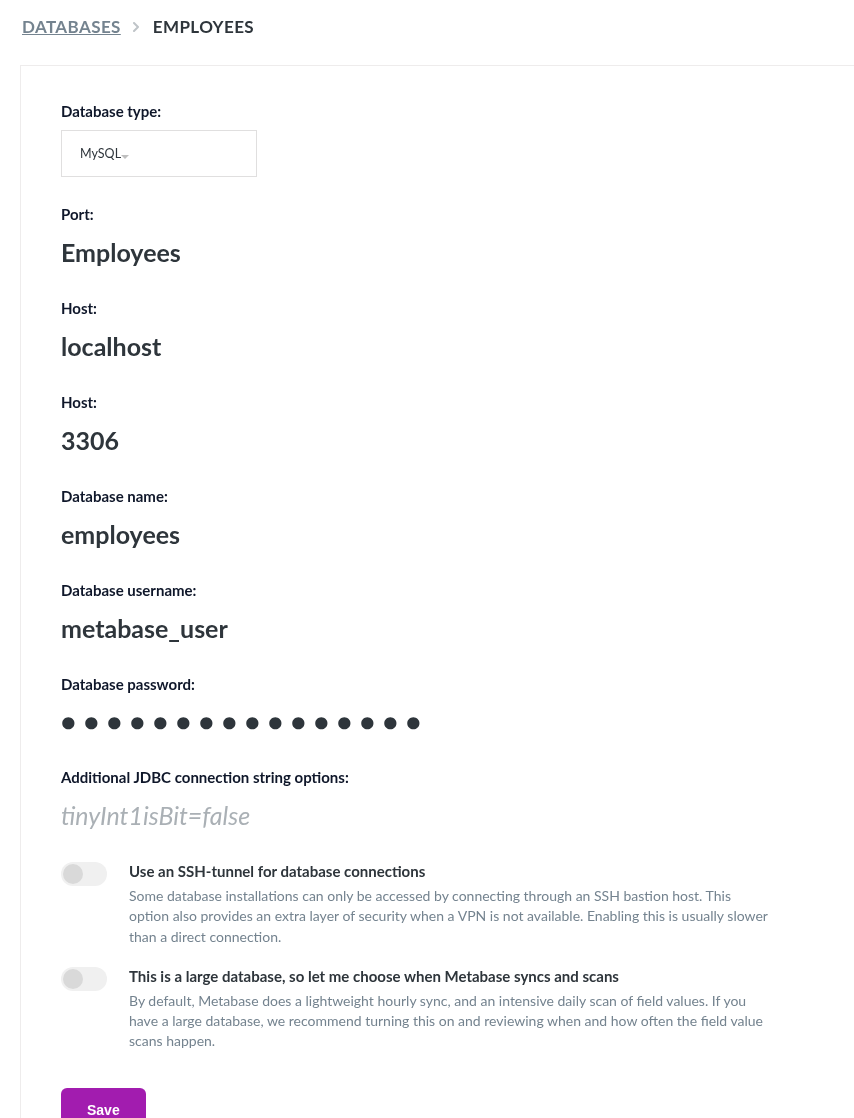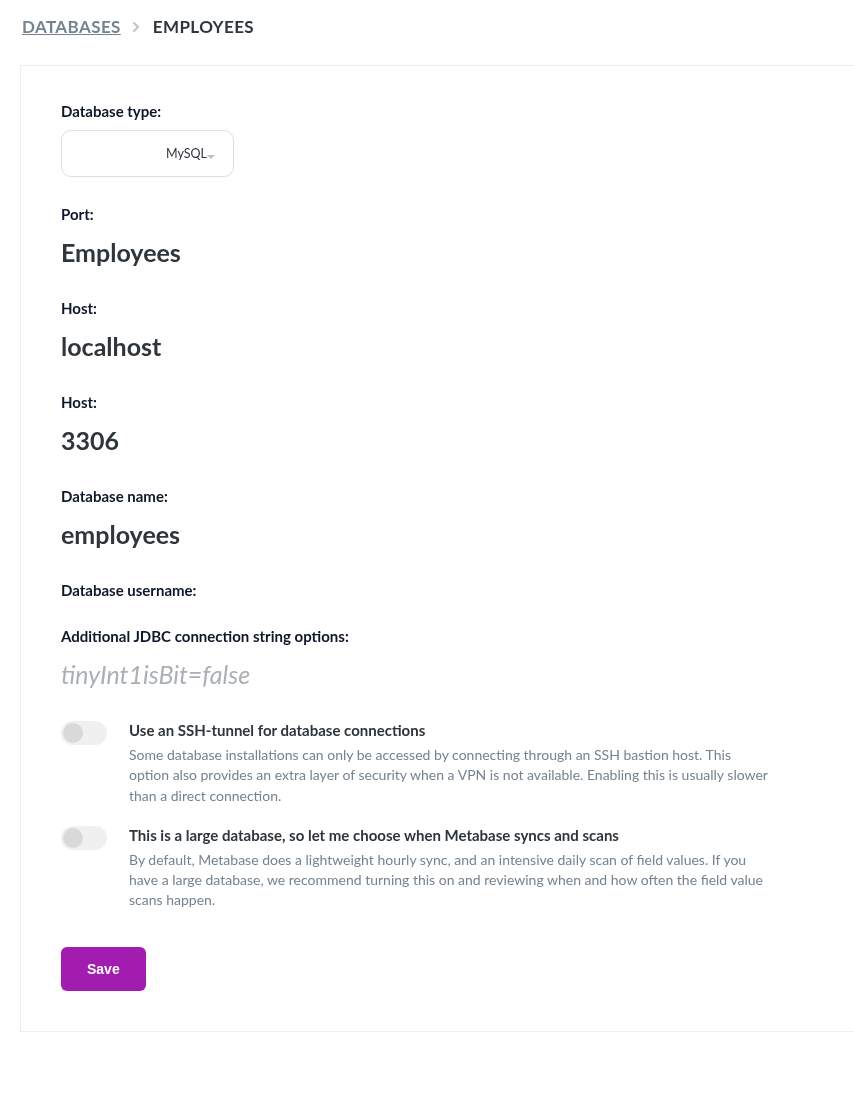--- a/index.html
+++ b/index.html
@@ -41,25 +41,25 @@
     }
     .field-label {
       font-size: 15px;
       font-weight: 700;
       color: #0f172a;
       margin-bottom: 10px;
       display: block;
     }
     .select-wrap {
       border: 1px solid #e0dfdf;
-      border-radius: 10px;
+      border-radius: 0;
       padding: 13px 18px;
-      width: 173px;
+      width: 196px;
       display: flex;
-      justify-content: flex-end;
+      justify-content: flex-start;
       align-items: center;
       cursor: pointer;
       background: #fff;
     }
     .select-value {
       font-size: 12.5px;
       color: #2e353b;
     }
     .select-caret {
       color: #bfbfbf;
@@ -181,22 +181,27 @@
     <input class="text-input" type="text" value="3306" style="">
   </div>
 
   <div class="field-group">
     <label class="field-label">Database name:</label>
     <input class="text-input" type="text" value="employees" style="">
   </div>
 
   <div class="field-group">
     <label class="field-label">Database username:</label>
-  </div>
-
+    <input class="text-input" type="text" value="metabase_user" style="">
+  </div>
+
+  <div class="field-group">
+    <label class="field-label">Database password:</label>
+    <div class="password-dots">●●●●●●●●●●●●●●●●</div>
+  </div>
 
   <div class="field-group">
     <label class="field-label">Additional JDBC connection string options:</label>
     <input class="text-input placeholder-style" type="text" placeholder="tinyInt1isBit=false" style="">
   </div>
 
   <div class="toggle-row">
     <div class="toggle">
         <div class="knob"></div>
       </div>

